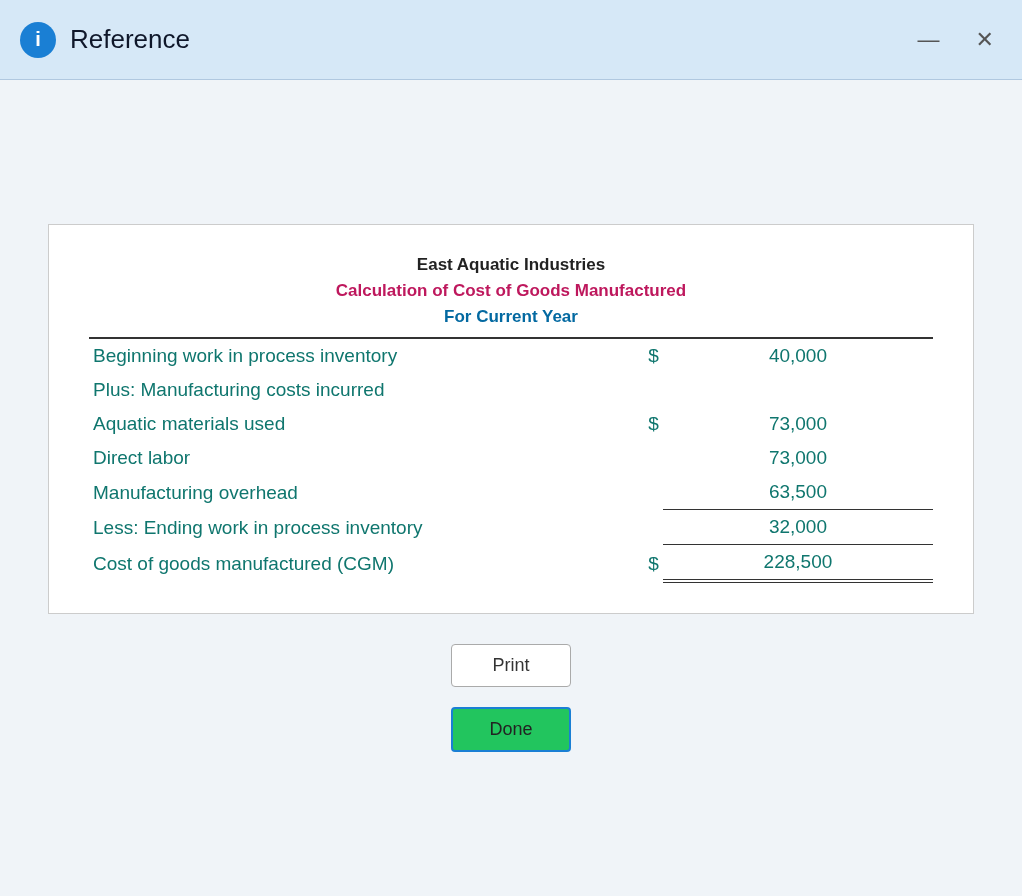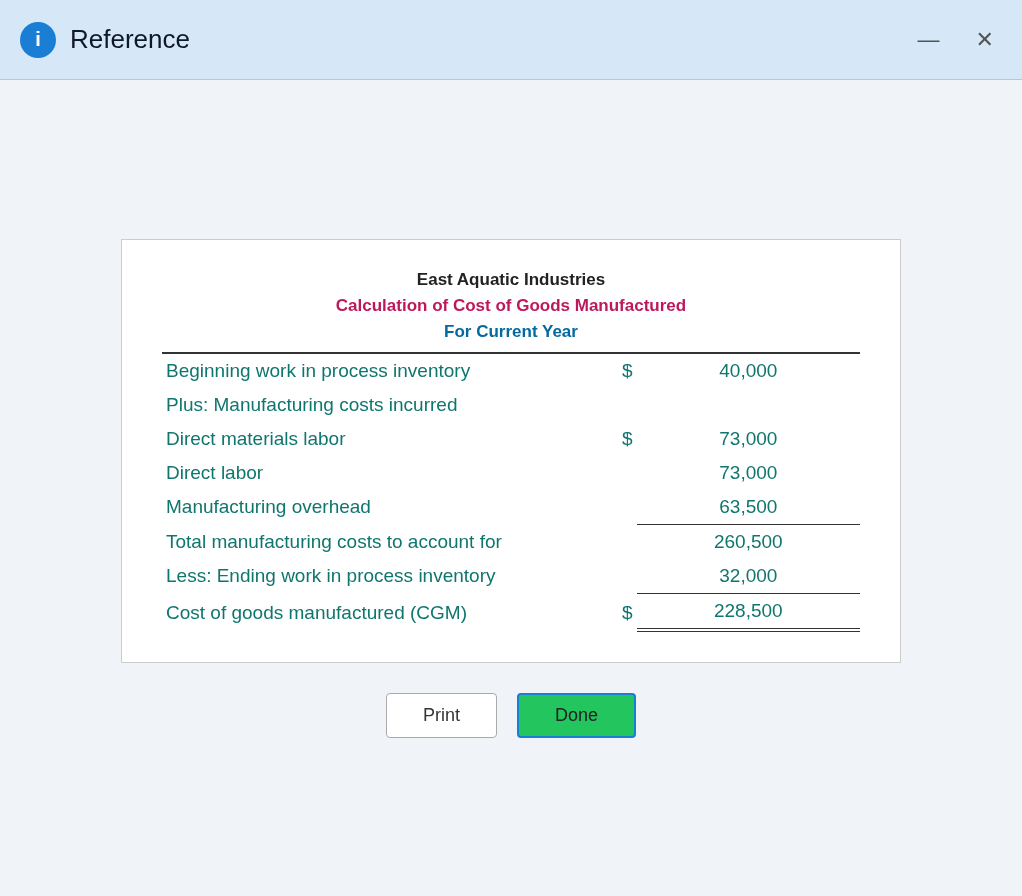--- a/index.html
+++ b/index.html
@@ -74,21 +74,21 @@
       align-items: center;
       justify-content: center;
       padding: 30px 20px;
       gap: 30px;
     }
 
     
     .table-card {
       background: white;
       border: 1.5px solid #ccc;
-      width: 780px;
+      width: 926px;
       padding: 30px 40px;
     }
 
     .table-header {
       text-align: center;
       margin-bottom: 10px;
     }
 
     .table-header .company-name {
       font-size: 17px;
@@ -144,20 +144,21 @@
       width: 32%;
       text-align: center;
     }
     .indent2 { padding-left: 80px; }
 
     
     .button-row {
       display: flex;
       gap: 20px;
       justify-content: center;
+      flex-direction: column;
     }
 
     .btn-print {
       padding: 10px 36px;
       font-size: 18px;
       border: 1.5px solid #aaa;
       background: white;
       cursor: pointer;
       border-radius: 4px;
       color: #333;
@@ -215,38 +216,33 @@
             <td class="col-label">Beginning work in process inventory</td>
             <td class="col-dollar">$</td>
             <td class="col-amount">40,000</td>
           </tr>
           <tr>
             <td class="col-label">Plus:   Manufacturing costs incurred</td>
             <td class="col-dollar"></td>
             <td class="col-amount"></td>
           </tr>
           <tr>
-            <td class="col-label indent2">Direct materials labor</td>
+            <td class="col-label indent2">Aquatic materials used</td>
             <td class="col-dollar">$</td>
             <td class="col-amount">73,000</td>
           </tr>
           <tr>
             <td class="col-label indent2">Direct labor</td>
             <td class="col-dollar"></td>
             <td class="col-amount">73,000</td>
           </tr>
           <tr>
             <td class="col-label indent2">Manufacturing overhead</td>
             <td class="col-dollar"></td>
             <td class="col-amount" style="border-bottom: 1.5px solid rgb(51, 51, 51);">63,500</td>
-          </tr>
-          <tr>
-            <td class="col-label">Total manufacturing costs to account for</td>
-            <td class="col-dollar"></td>
-            <td class="col-amount">260,500</td>
           </tr>
           <tr>
             <td class="col-label">Less:   Ending work in process inventory</td>
             <td class="col-dollar"></td>
             <td class="col-amount" style="border-bottom: 1.5px solid rgb(51, 51, 51);">32,000</td>
           </tr>
           <tr>
             <td class="col-label">Cost of goods manufactured (CGM)</td>
             <td class="col-dollar">$</td>
             <td class="col-amount" style="border-bottom: 4px double rgb(51, 51, 51); border-top: 1.5px solid rgb(51, 51, 51);">228,500</td>

